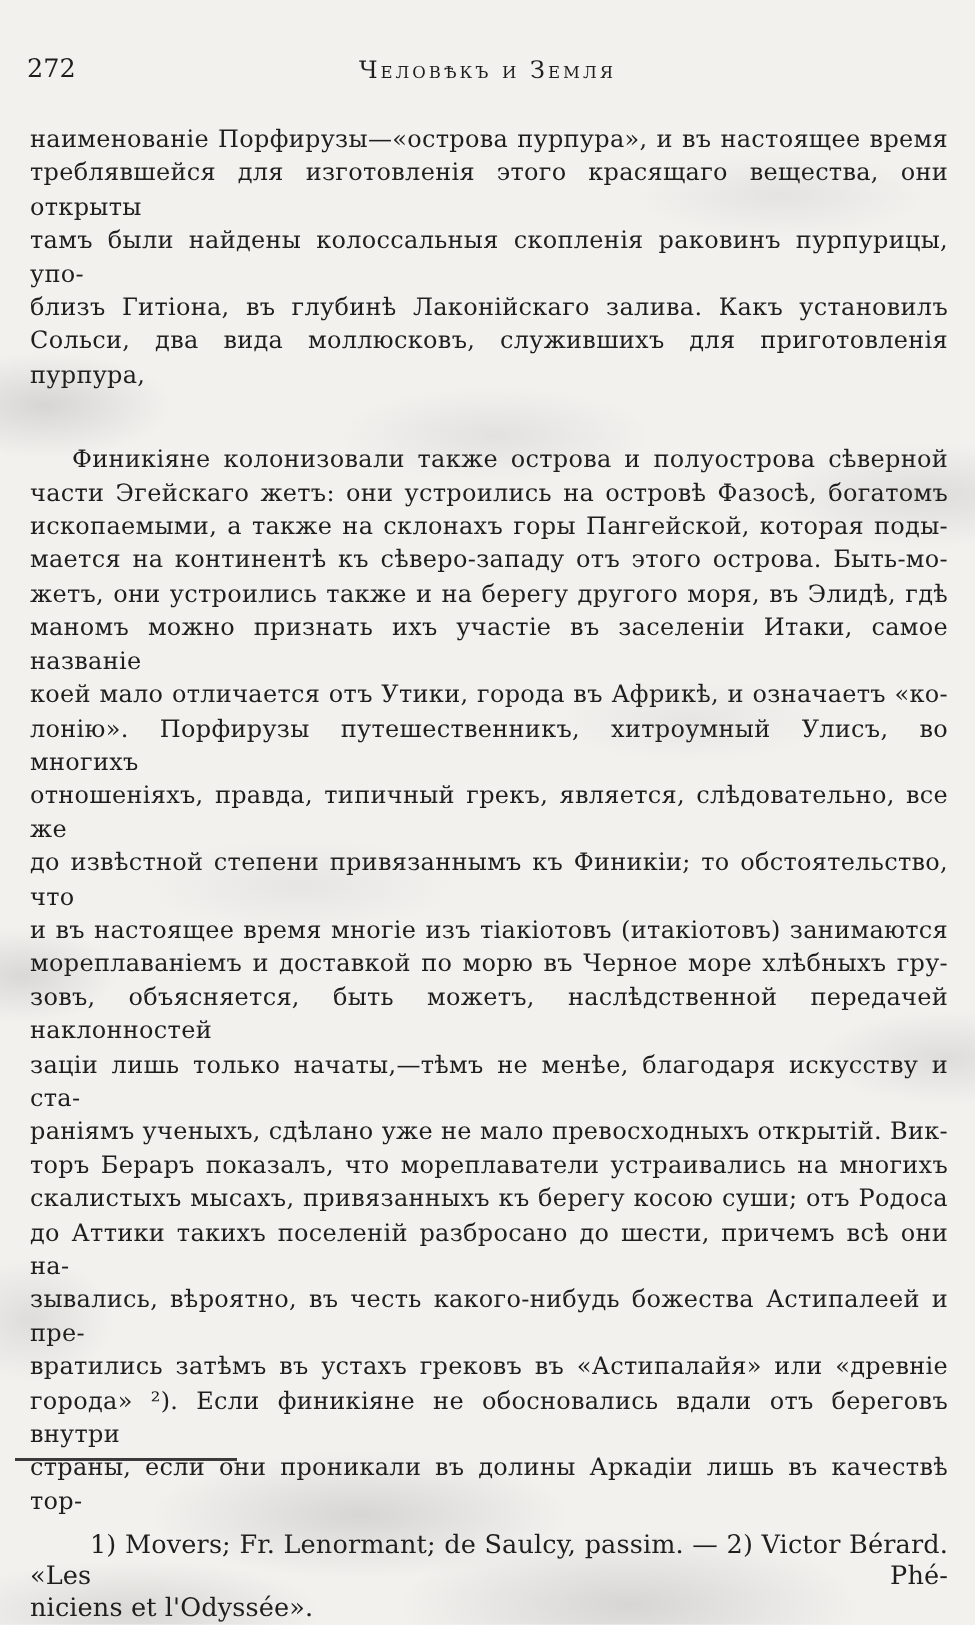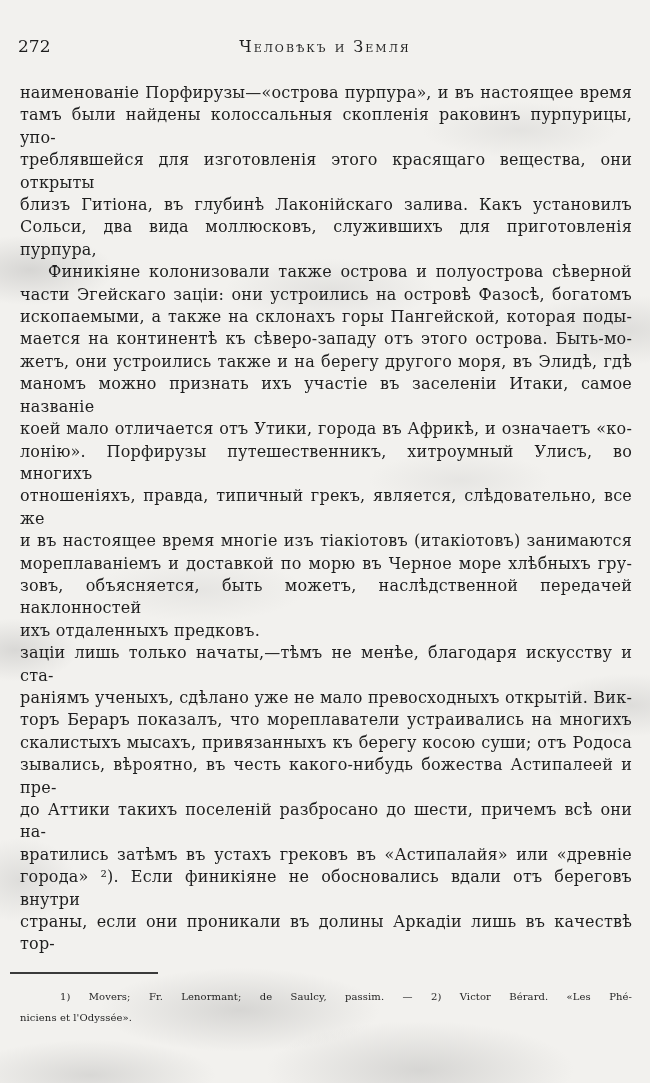--- a/index.html
+++ b/index.html
@@ -69,83 +69,84 @@
     line-height: 22.4px;
     text-align: justify;
     text-align-last: justify;
     letter-spacing: 0.2px;
   }
   .line.lastline {
     text-align-last: left;
   }
   .line.indent {
     text-indent: 28px;
+    margin-top: 34px;
   }
   .footnote-rule {
     position: absolute;
     top: 972px;
     left: 10px;
     width: 148px;
     border-top: 2px solid #3a3a3a;
   }
   .footnote {
     position: absolute;
     top: 986px;
     left: 20px;
     width: 612px;
   }
   .footnote .line {
-    font-size: 10px;
+    font-size: 17px;
     line-height: 21px;
     letter-spacing: 0.1px;
   }
   .footnote .line.indent {
     text-indent: 40px;
   }
 </style>
 </head>
 <body>
 
 <div class="page-texture"></div>
 
 <div class="header">
   <span class="page-number">272</span>
   <span class="running-title">Человѣкъ и Земля</span>
 </div>
 
 <div class="body-text">
     <div>
       <div class="line">наименованіе Порфирузы—«острова пурпура», и въ настоящее время</div>
+      <div class="line">треблявшейся для изготовленія этого красящаго вещества, они открыты</div>
       <div class="line">тамъ были найдены колоссальныя скопленія раковинъ пурпурицы, упо-</div>
-      <div class="line">треблявшейся для изготовленія этого красящаго вещества, они открыты</div>
       <div class="line">близъ Гитіона, въ глубинѣ Лаконійскаго залива. Какъ установилъ</div>
       <div class="line">Сольси, два вида моллюсковъ, служившихъ для приготовленія пурпура,</div>
     </div>
     <div>
       <div class="line indent">Финикіяне колонизовали также острова и полуострова сѣверной</div>
-      <div class="line">части Эгейскаго заціи: они устроились на островѣ Фазосѣ, богатомъ</div>
+      <div class="line">части Эгейскаго жетъ: они устроились на островѣ Фазосѣ, богатомъ</div>
       <div class="line">ископаемыми, а также на склонахъ горы Пангейской, которая поды-</div>
       <div class="line">мается на континентѣ къ сѣверо-западу отъ этого острова. Быть-мо-</div>
       <div class="line">жетъ, они устроились также и на берегу другого моря, въ Элидѣ, гдѣ</div>
       <div class="line">маномъ можно признать ихъ участіе въ заселеніи Итаки, самое названіе</div>
       <div class="line">коей мало отличается отъ Утики, города въ Африкѣ, и означаетъ «ко-</div>
       <div class="line">лонію». Порфирузы путешественникъ, хитроумный Улисъ, во многихъ</div>
       <div class="line">отношеніяхъ, правда, типичный грекъ, является, слѣдовательно, все же</div>
+      <div class="line">до извѣстной степени привязаннымъ къ Финикіи; то обстоятельство, что</div>
       <div class="line">и въ настоящее время многіе изъ тіакіотовъ (итакіотовъ) занимаются</div>
       <div class="line">мореплаваніемъ и доставкой по морю въ Черное море хлѣбныхъ гру-</div>
       <div class="line">зовъ, объясняется, быть можетъ, наслѣдственной передачей наклонностей</div>
-      <div class="line lastline">ихъ отдаленныхъ предковъ.</div>
     </div>
     <div>
       <div class="line">заціи лишь только начаты,—тѣмъ не менѣе, благодаря искусству и ста-</div>
       <div class="line">раніямъ ученыхъ, сдѣлано уже не мало превосходныхъ открытій. Вик-</div>
       <div class="line">торъ Бераръ показалъ, что мореплаватели устраивались на многихъ</div>
       <div class="line">скалистыхъ мысахъ, привязанныхъ къ берегу косою суши; отъ Родоса</div>
+      <div class="line">до Аттики такихъ поселеній разбросано до шести, причемъ всѣ они на-</div>
       <div class="line">зывались, вѣроятно, въ честь какого-нибудь божества Астипалеей и пре-</div>
-      <div class="line">до Аттики такихъ поселеній разбросано до шести, причемъ всѣ они на-</div>
       <div class="line">вратились затѣмъ въ устахъ грековъ въ «Астипалайя» или «древніе</div>
       <div class="line">города» ²). Если финикіяне не обосновались вдали отъ береговъ внутри</div>
       <div class="line">страны, если они проникали въ долины Аркадіи лишь въ качествѣ тор-</div>
     </div>
   </div>
 
 <div class="footnote-rule"></div>
 
 <div class="footnote">
     <div>

